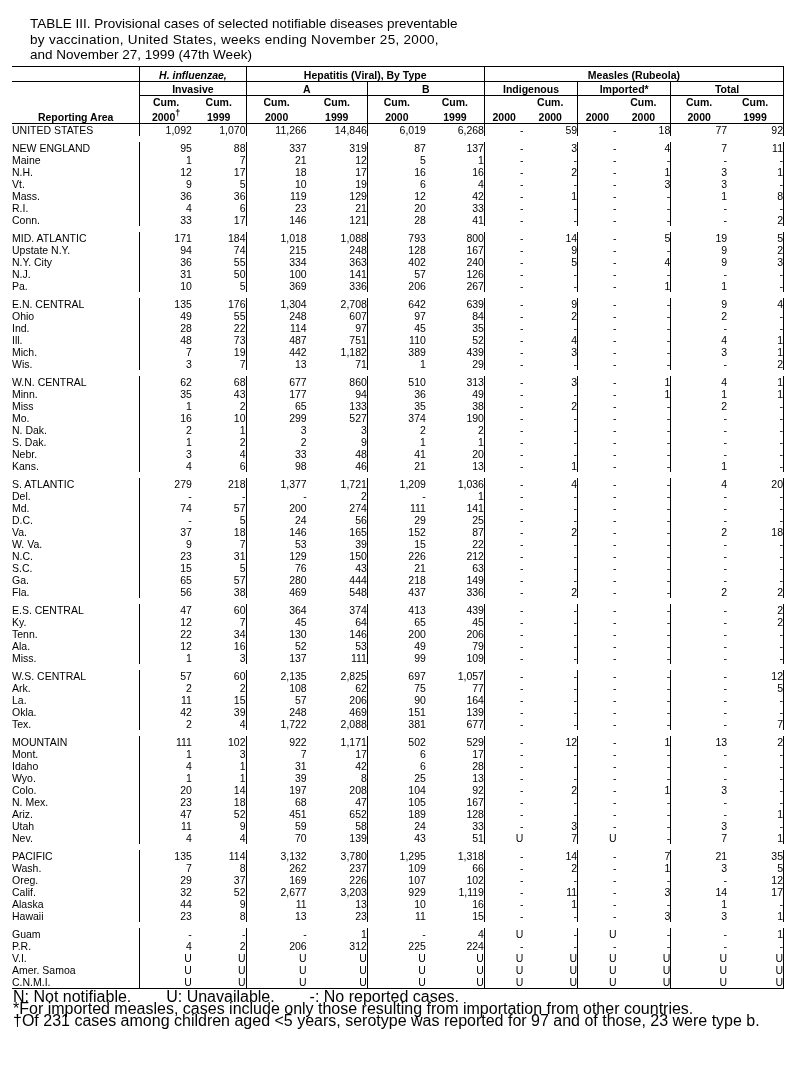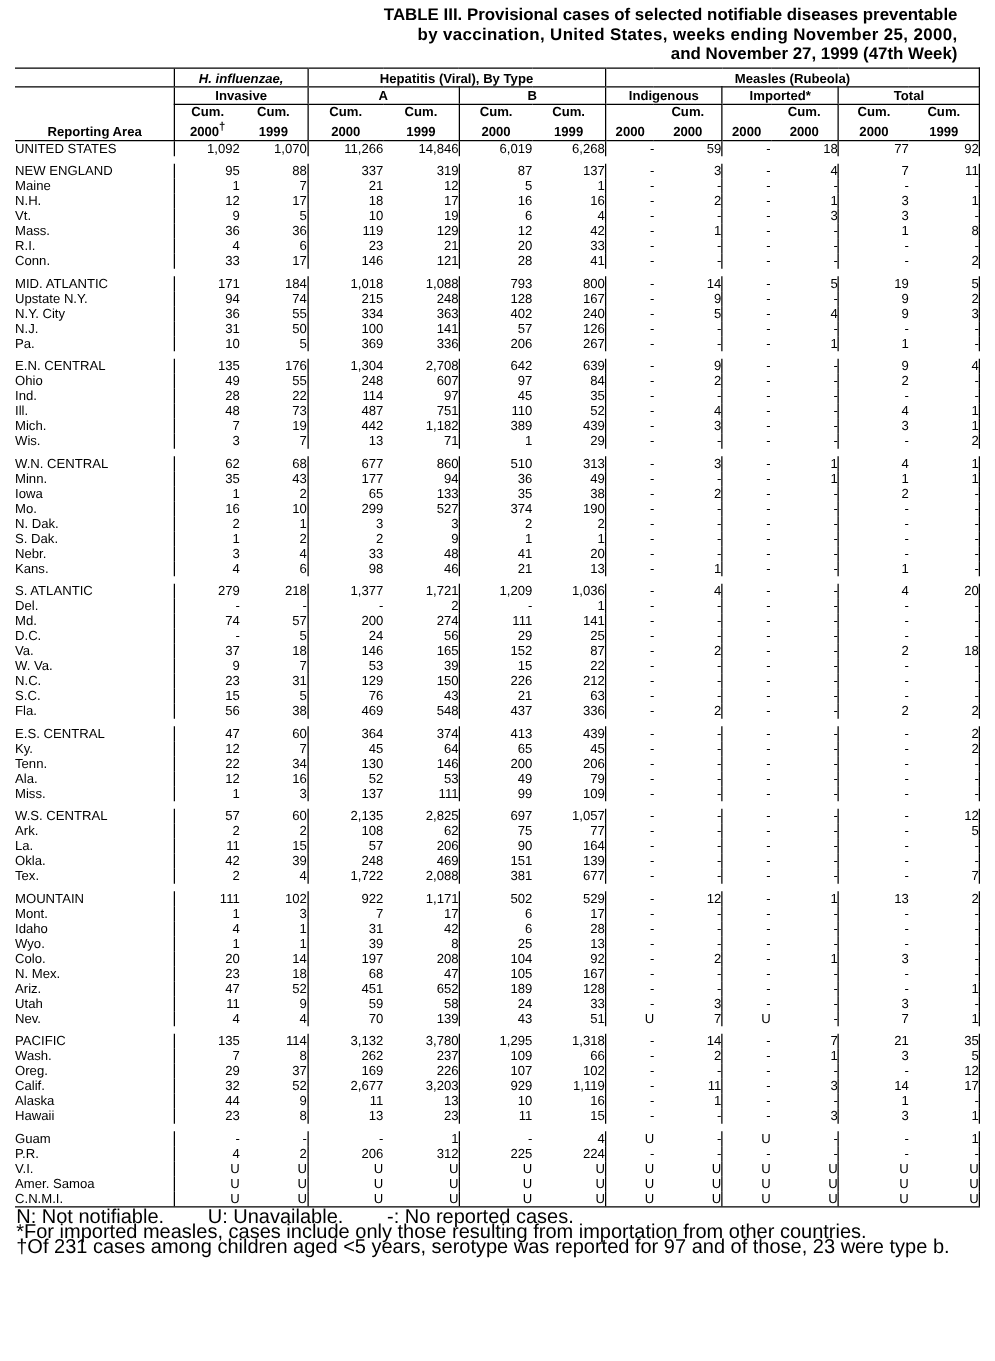--- a/index.html
+++ b/index.html
@@ -1,18 +1,18 @@
 <!DOCTYPE html>
 <html><head>
 <meta charset="utf-8">
 <style>
   html,body{margin:0;padding:0;background:#fff;}
   body{width:796px;height:1089px;font-family:"Liberation Sans",sans-serif;color:#000;}
   .page{width:796px;height:1089px;position:relative;padding:0;box-sizing:border-box;}
-  .title{text-align:right;font-weight:bold;font-size:13.5px;line-height:15.5px;padding:4px 30px 3px 30px;}
+  .title{text-align:left;font-weight:normal;font-size:13.5px;line-height:15.5px;padding:16px 30px 3px 30px;}
   .title .l2{letter-spacing:0.3px;}
   table.main{border-collapse:collapse;width:772px;margin:0 auto;table-layout:fixed;font-size:10.5px;}
   table.main td,table.main th{padding:0;vertical-align:bottom;}
   .hdr td{text-align:center;font-weight:bold;font-size:10.5px;line-height:11px;}
   .ital{font-style:italic;}
   .bt{border-top:1px solid #000;}
   .bb{border-bottom:1px solid #000;}
   .bl{border-left:1px solid #000;}
   .br{border-right:1px solid #000;}
   .num{text-align:right;padding-right:6px;white-space:nowrap;}
@@ -419,21 +419,21 @@
           <td class="num bl">36</td>
           <td class="num">49</td>
           <td class="num bl">-</td>
           <td class="num">-</td>
           <td class="num bl">-</td>
           <td class="num">1</td>
           <td class="num bl">1</td>
           <td class="num br">1</td>
         </tr>
         <tr class="rowh">
-          <td class="area">Iowa</td>
+          <td class="area">Miss</td>
           <td class="num bl">1</td>
           <td class="num">2</td>
           <td class="num bl">65</td>
           <td class="num">133</td>
           <td class="num bl">35</td>
           <td class="num">38</td>
           <td class="num bl">-</td>
           <td class="num">2</td>
           <td class="num bl">-</td>
           <td class="num">-</td>
@@ -624,20 +624,35 @@
           <td class="num br">-</td>
         </tr>
         <tr class="rowh">
           <td class="area">S.C.</td>
           <td class="num bl">15</td>
           <td class="num">5</td>
           <td class="num bl">76</td>
           <td class="num">43</td>
           <td class="num bl">21</td>
           <td class="num">63</td>
+          <td class="num bl">-</td>
+          <td class="num">-</td>
+          <td class="num bl">-</td>
+          <td class="num">-</td>
+          <td class="num bl">-</td>
+          <td class="num br">-</td>
+        </tr>
+        <tr class="rowh">
+          <td class="area">Ga.</td>
+          <td class="num bl">65</td>
+          <td class="num">57</td>
+          <td class="num bl">280</td>
+          <td class="num">444</td>
+          <td class="num bl">218</td>
+          <td class="num">149</td>
           <td class="num bl">-</td>
           <td class="num">-</td>
           <td class="num bl">-</td>
           <td class="num">-</td>
           <td class="num bl">-</td>
           <td class="num br">-</td>
         </tr>
         <tr class="rowh">
           <td class="area">Fla.</td>
           <td class="num bl">56</td>

